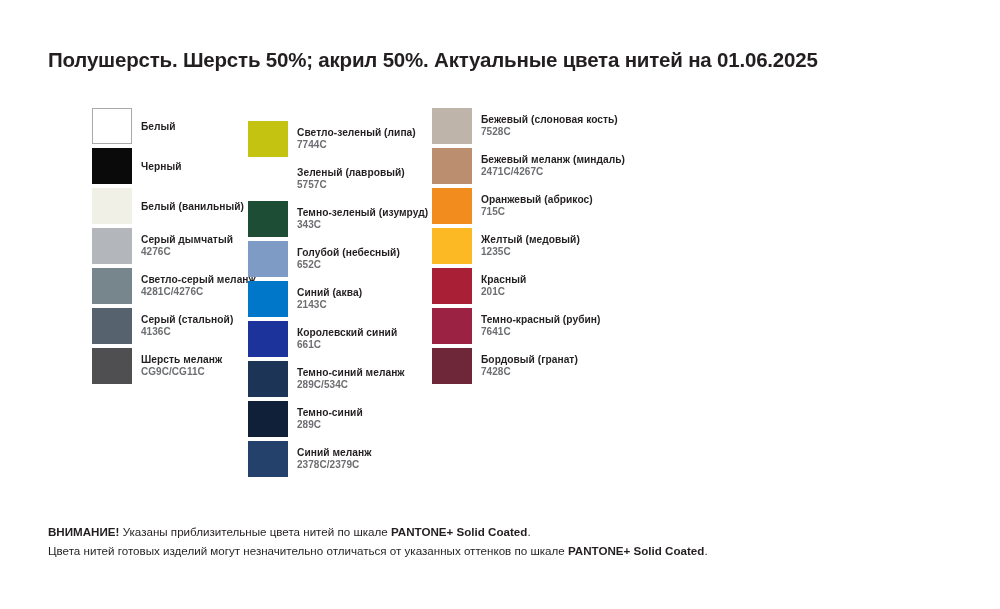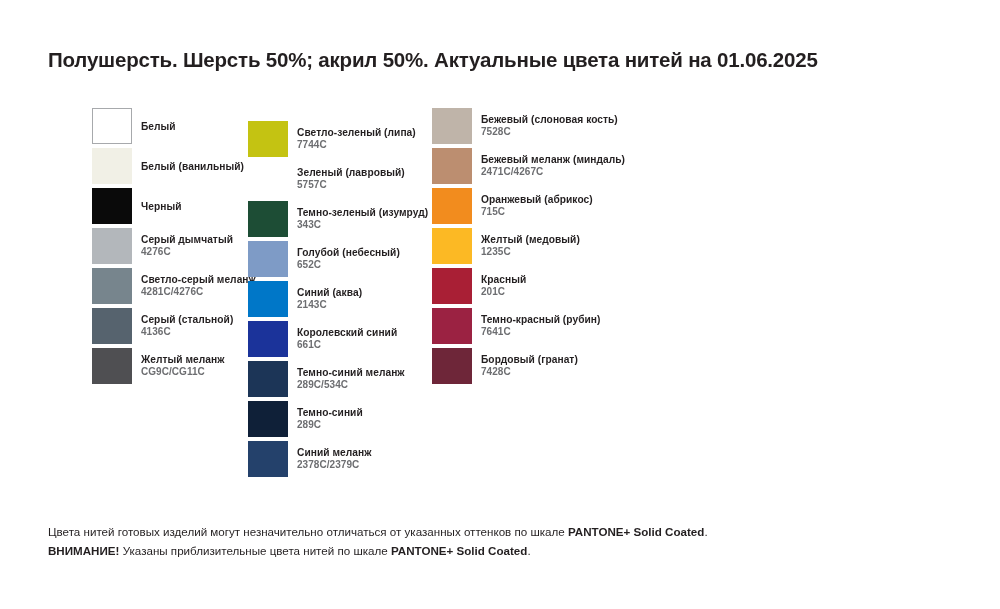--- a/index.html
+++ b/index.html
@@ -111,29 +111,29 @@
 
   <div class="columns">
     <div class="column col-0">
         <div class="swatch-row">
           <div class="swatch bordered" style="background: rgb(255, 255, 255);"></div>
           <div class="swatch-text">
             <div class="swatch-name">Белый</div>
           </div>
         </div>
         <div class="swatch-row">
+          <div class="swatch" style="background: rgb(10, 10, 10);"></div>
+          <div class="swatch-text">
+            <div class="swatch-name">Черный</div>
+          </div>
+        </div>
+        <div class="swatch-row">
           <div class="swatch" style="background: rgb(241, 240, 230);"></div>
           <div class="swatch-text">
             <div class="swatch-name">Белый (ванильный)</div>
-          </div>
-        </div>
-        <div class="swatch-row">
-          <div class="swatch" style="background: rgb(10, 10, 10);"></div>
-          <div class="swatch-text">
-            <div class="swatch-name">Черный</div>
           </div>
         </div>
         <div class="swatch-row">
           <div class="swatch" style="background: rgb(179, 183, 187);"></div>
           <div class="swatch-text">
             <div class="swatch-name">Серый дымчатый</div>
             <div class="swatch-code">4276C</div>
           </div>
         </div>
         <div class="swatch-row">
@@ -146,21 +146,21 @@
         <div class="swatch-row">
           <div class="swatch" style="background: rgb(86, 99, 110);"></div>
           <div class="swatch-text">
             <div class="swatch-name">Серый (стальной)</div>
             <div class="swatch-code">4136C</div>
           </div>
         </div>
         <div class="swatch-row">
           <div class="swatch" style="background: rgb(79, 79, 82);"></div>
           <div class="swatch-text">
-            <div class="swatch-name">Желтый меланж</div>
+            <div class="swatch-name">Шерсть меланж</div>
             <div class="swatch-code">CG9C/CG11C</div>
           </div>
         </div>
       </div>
     <div class="column col-1">
         <div class="swatch-row">
           <div class="swatch" style="background: rgb(196, 195, 18);"></div>
           <div class="swatch-text">
             <div class="swatch-name">Светло-зеленый (липа)</div>
             <div class="swatch-code">7744C</div>
@@ -270,21 +270,21 @@
           <div class="swatch" style="background: rgb(110, 38, 57);"></div>
           <div class="swatch-text">
             <div class="swatch-name">Бордовый (гранат)</div>
             <div class="swatch-code">7428C</div>
           </div>
         </div>
       </div>
   </div>
 
   <div class="footer">
+    <div class="footer-line">
+      <b>ВНИМАНИЕ!</b><span> Указаны приблизительные цвета нитей по шкале </span><b>PANTONE+ Solid Coated</b><span>.</span>
+    </div>
     <div class="footer-line">
       <span>Цвета нитей готовых изделий могут незначительно отличаться от указанных оттенков по шкале </span><b>PANTONE+ Solid Coated</b><span>.</span>
     </div>
-    <div class="footer-line">
-      <b>ВНИМАНИЕ!</b><span> Указаны приблизительные цвета нитей по шкале </span><b>PANTONE+ Solid Coated</b><span>.</span>
-    </div>
   </div>
 
 </div>
 
 </body></html>

